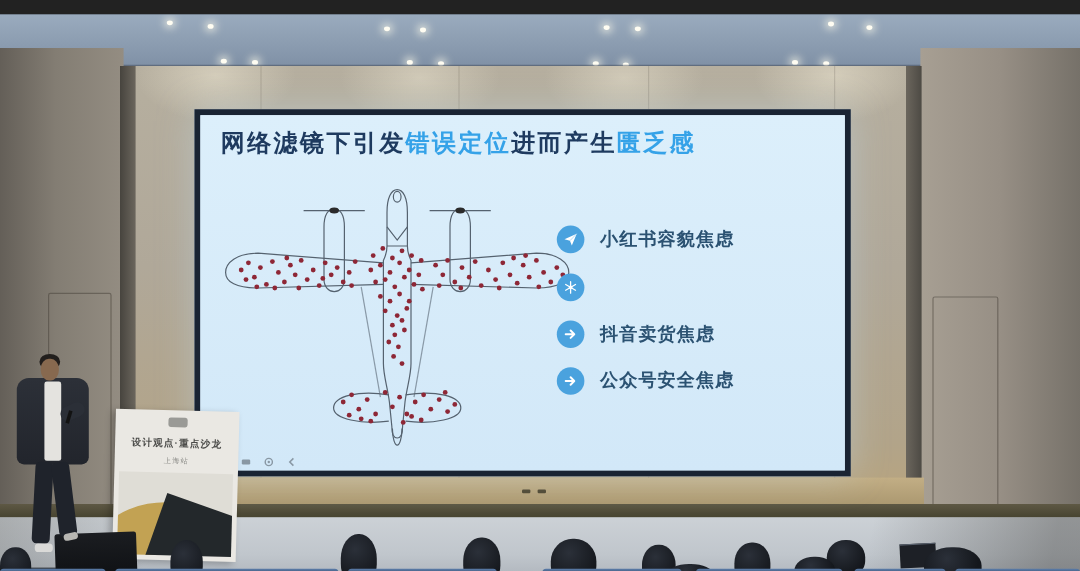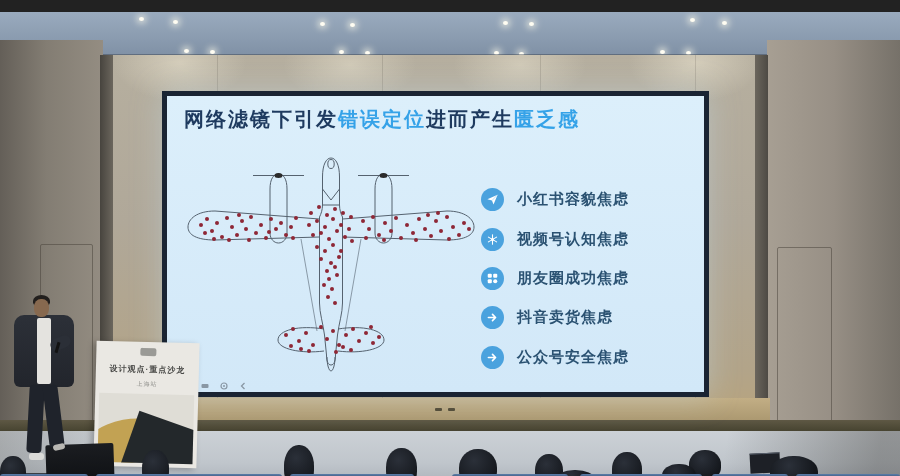--- a/index.html
+++ b/index.html
@@ -41,21 +41,21 @@
   
   .screen{left:162px;top:79px;width:547px;height:306px;border:5px solid #1a2433;
           background:#d7ebfa;box-shadow:0 0 28px rgba(198,228,250,.35);z-index:5;}
   .slide{left:0;top:0;width:537px;height:296px;
          background:linear-gradient(180deg,#dceffb 0%,#d2e8f8 100%);overflow:hidden;}
   .slide-title{left:17px;top:10px;margin:0;font-size:20px;font-weight:bold;
                letter-spacing:2px;white-space:nowrap;}
   .slide-sub{left:19px;top:44px;margin:0;font-size:10.5px;font-weight:600;
              letter-spacing:.5px;white-space:nowrap;}
   .plane{left:14px;top:58px;width:300px;height:232px;}
-  .alist{left:314px;top:84px;margin:0;padding:0;list-style:none;width:220px;}
+  .alist{left:297px;top:84px;margin:0;padding:0;list-style:none;width:220px;}
   .alist li{position:static;display:flex;align-items:center;height:39.4px;gap:13px;}
   .li-icon{position:static;flex:0 0 23px;width:23px;height:23px;border-radius:50%;
            display:flex;align-items:center;justify-content:center;}
   .li-icon svg{position:static;width:15px;height:15px;}
   .li-label{position:static;font-size:15px;font-weight:600;letter-spacing:1px;white-space:nowrap;}
   .controls{left:14px;bottom:5px;display:flex;gap:9px;opacity:.85;}
   .controls span{position:static;width:10px;height:10px;display:block;}
   .controls svg{position:static;width:10px;height:10px;}
 
   
@@ -297,34 +297,20 @@
             <span class="li-icon" style="background: rgb(74, 162, 222);">
               <svg viewBox="0 0 22 22">
                 <g stroke="#fff" stroke-width="1.6" stroke-linecap="round">
                   <line x1="11" y1="4" x2="11" y2="18"></line>
                   <line x1="5" y1="7.5" x2="17" y2="14.5"></line>
                   <line x1="5" y1="14.5" x2="17" y2="7.5"></line>
                 </g>
                 <circle cx="11" cy="11" r="2.2" fill="#fff"></circle>
               </svg>
             </span>
-            <span class="li-label" style="color: rgb(43, 82, 114);">视频号认知焦虑</span>
-          </li>
-          <li>
-            <span class="li-icon" style="background: rgb(74, 162, 222);">
-              <svg viewBox="0 0 22 22">
-                <g fill="#fff">
-                  <rect x="4" y="4" width="6" height="6" rx="1.6"></rect>
-                  <rect x="12" y="4" width="6" height="6" rx="1.6"></rect>
-                  <rect x="4" y="12" width="6" height="6" rx="1.6"></rect>
-                  <rect x="12" y="12" width="6" height="6" rx="3"></rect>
-                </g>
-              </svg>
-            </span>
-            <span class="li-label" style="color: rgb(43, 82, 114);">朋友圈成功焦虑</span>
           </li>
           <li>
             <span class="li-icon" style="background: rgb(74, 162, 222);">
               <svg viewBox="0 0 22 22">
                 <path d="M5 11 H14.5 M11 6.5 L15.5 11 L11 15.5" stroke="#fff" stroke-width="2.4" fill="none" stroke-linecap="round" stroke-linejoin="round"></path>
               </svg>
             </span>
             <span class="li-label" style="color: rgb(43, 82, 114);">抖音卖货焦虑</span>
           </li>
           <li>

